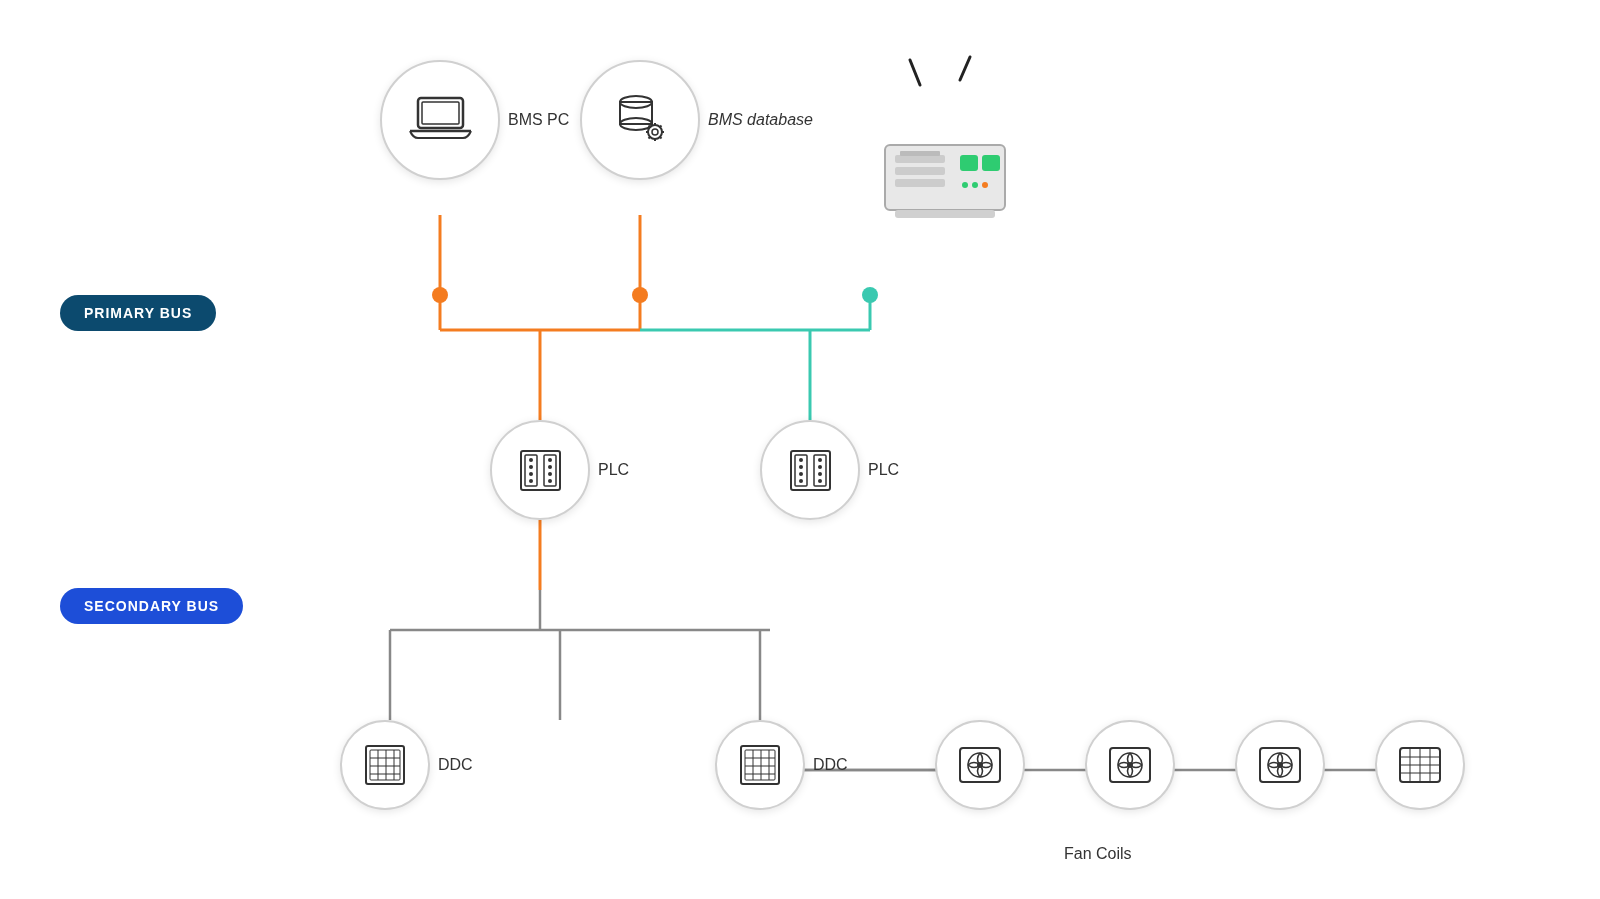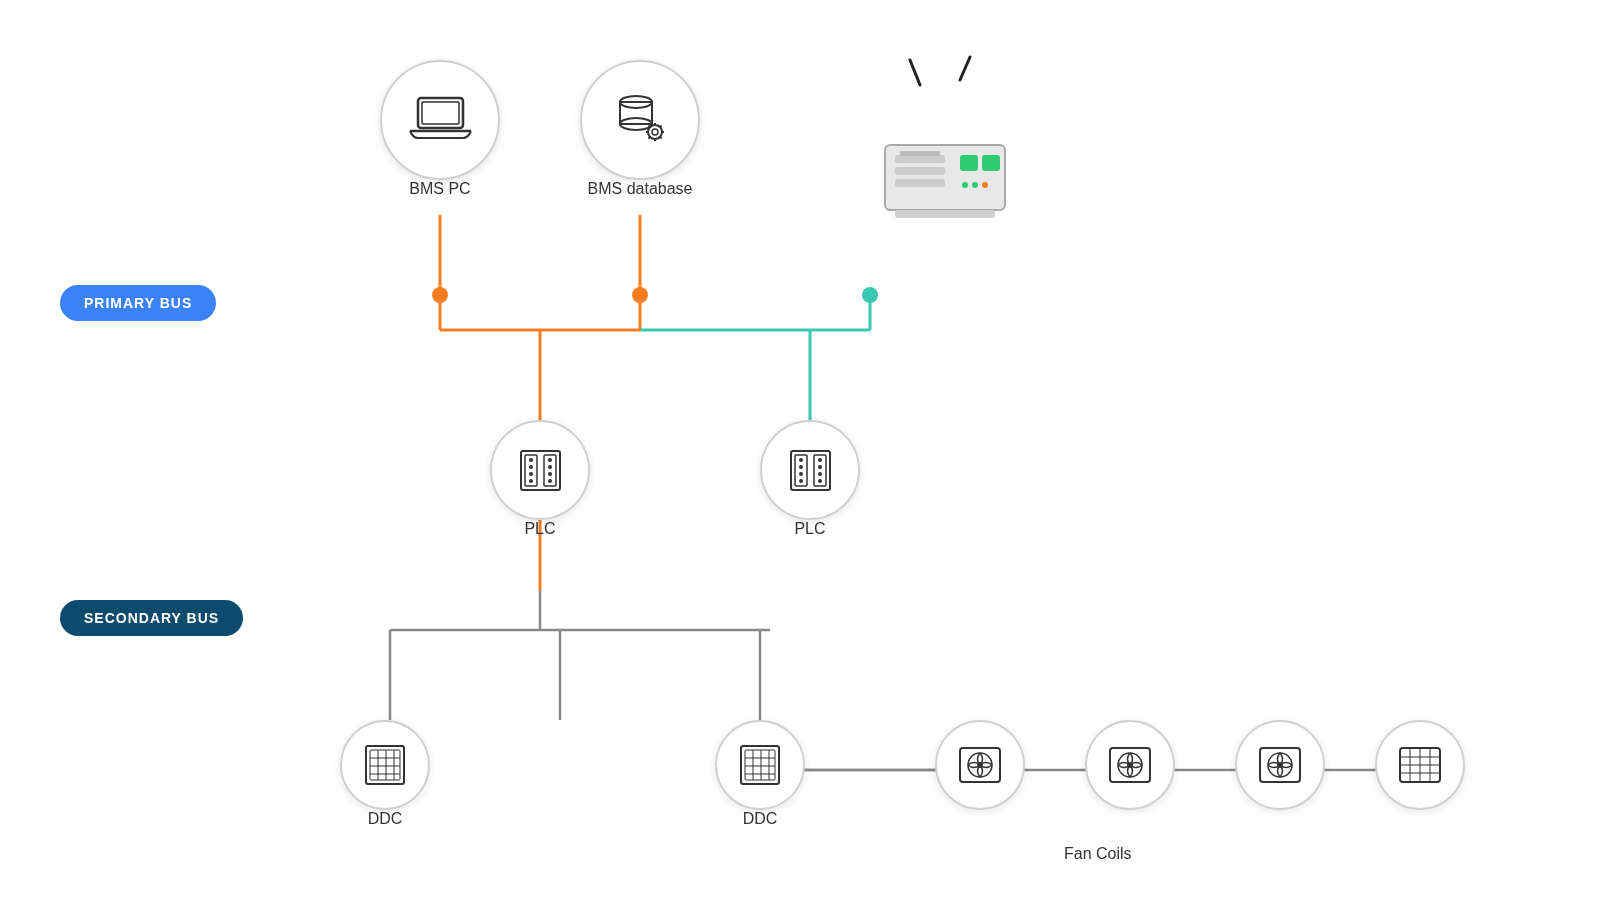--- a/index.html
+++ b/index.html
@@ -23,22 +23,23 @@
       top: 0;
       left: 0;
       width: 1600px;
       height: 899px;
       pointer-events: none;
     }
 
     .node {
       position: absolute;
       display: flex;
-      flex-direction: column;
+      flex-direction: row;
       align-items: center;
+      gap: 8px;
     }
 
     .circle {
       border-radius: 50%;
       background: #ffffff;
       border: 2px solid #d0d0d0;
       display: flex;
       align-items: center;
       justify-content: center;
       box-shadow: 0 2px 8px rgba(0,0,0,0.1);
@@ -74,29 +75,29 @@
       color: white;
       font-weight: 700;
       font-size: 14px;
       letter-spacing: 1px;
       display: flex;
       align-items: center;
       justify-content: center;
     }
 
     .primary-bus {
-      background: #3b82f6;
-      left: 60px;
-      top: 285px;
-    }
-
-    .secondary-bus {
       background: #0c4a6e;
       left: 60px;
-      top: 600px;
+      top: 295px;
+    }
+
+    .secondary-bus {
+      background: #1d4ed8;
+      left: 60px;
+      top: 588px;
     }
   </style>
 </head>
 <body>
 
 <div class="diagram-container">
 
   <div class="bus-label primary-bus">
     <span>PRIMARY BUS</span>
   </div>
@@ -150,21 +151,21 @@
         <rect x="10" y="5" width="45" height="30" rx="3" stroke="#333" stroke-width="2.5" fill="none"></rect>
         <rect x="14" y="9" width="37" height="22" rx="1" stroke="#333" stroke-width="1.5" fill="none"></rect>
         <path d="M2 38 L63 38" stroke="#333" stroke-width="2.5"></path>
         <path d="M2 38 Q5 45 10 45 L55 45 Q60 45 63 38" stroke="#333" stroke-width="2" fill="none"></path>
         <line x1="25" y1="38" x2="40" y2="38" stroke="#333" stroke-width="2"></line>
       </svg>
     </div>
     <span class="node-label">BMS PC</span>
   </div>
 
-  <div class="node" style="left:580px; top:60px;">
+  <div class="node" style="left:580px; top:60px;font-style:italic;">
     <div class="circle circle-lg">
 
       <svg width="65" height="65" viewBox="0 0 65 65" fill="none" xmlns="http://www.w3.org/2000/svg">
 
         <ellipse cx="28" cy="14" rx="16" ry="6" stroke="#333" stroke-width="2" fill="none"></ellipse>
         <rect x="12" y="14" width="32" height="22" stroke="#333" stroke-width="2" fill="none"></rect>
         <ellipse cx="28" cy="36" rx="16" ry="6" stroke="#333" stroke-width="2" fill="none"></ellipse>
 
         <circle cx="47" cy="44" r="7" stroke="#333" stroke-width="2" fill="none"></circle>
         <circle cx="47" cy="44" r="3" stroke="#333" stroke-width="1.5" fill="none"></circle>

